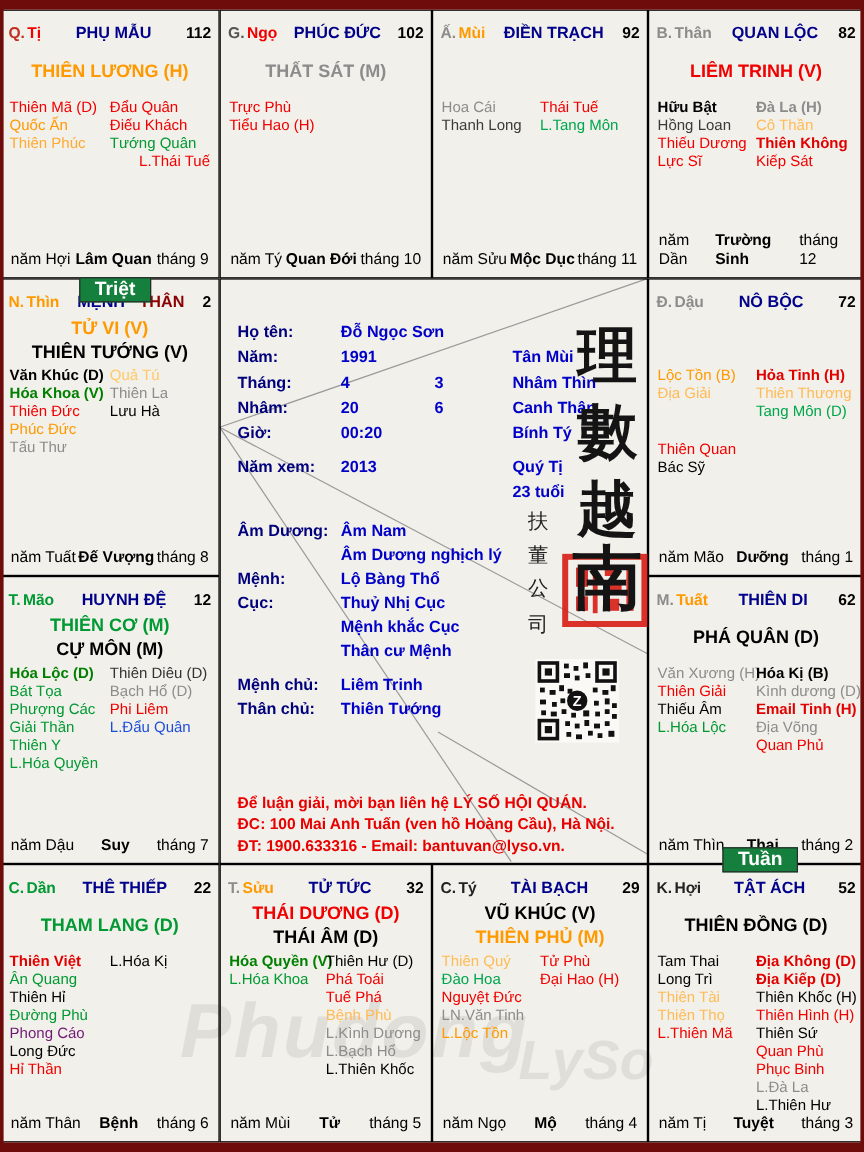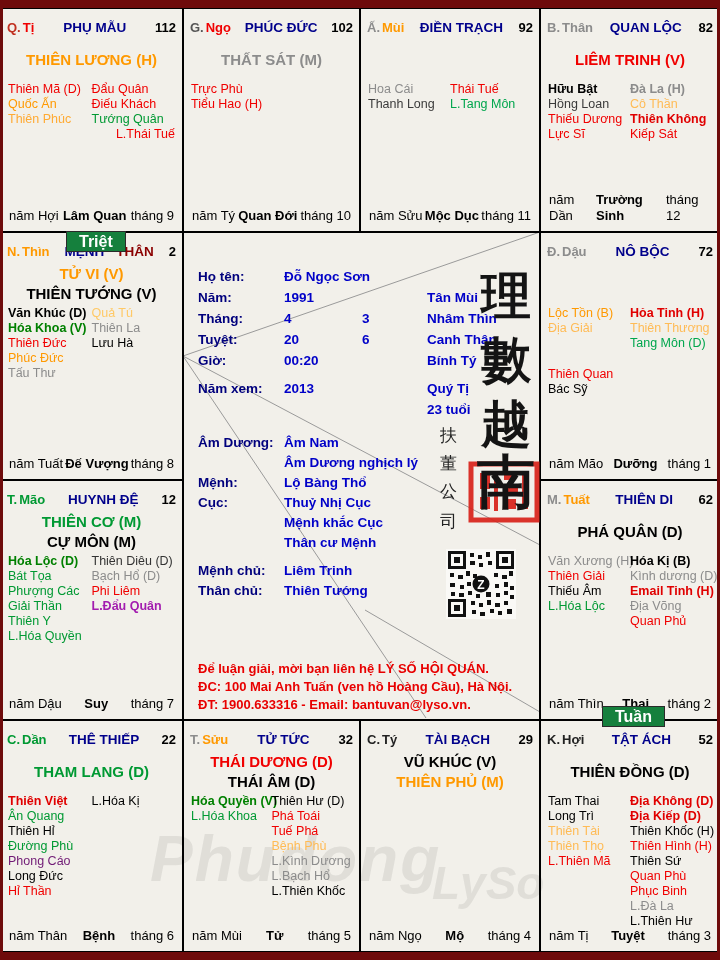--- a/index.html
+++ b/index.html
@@ -67,21 +67,21 @@
     <div id="center-rows">
         <div class="crow label" style="left: 14px; top: 36px;">Họ tên:</div>
         <div class="crow value" style="left: 100px; top: 36px;">Đỗ Ngọc Sơn</div>
         <div class="crow label" style="left: 14px; top: 57px;">Năm:</div>
         <div class="crow value" style="left: 100px; top: 57px;">1991</div>
         <div class="crow value" style="left: 243px; top: 57px;">Tân Mùi</div>
         <div class="crow label" style="left: 14px; top: 78px;">Tháng:</div>
         <div class="crow value" style="left: 100px; top: 78px;">4</div>
         <div class="crow value" style="left: 178px; top: 78px;">3</div>
         <div class="crow value" style="left: 243px; top: 78px;">Nhâm Thìn</div>
-        <div class="crow label" style="left: 14px; top: 99px;">Tuyệt:</div>
+        <div class="crow label" style="left: 14px; top: 99px;">Nhâm:</div>
         <div class="crow value" style="left: 100px; top: 99px;">20</div>
         <div class="crow value" style="left: 178px; top: 99px;">6</div>
         <div class="crow value" style="left: 243px; top: 99px;">Canh Thân</div>
         <div class="crow label" style="left: 14px; top: 120px;">Giờ:</div>
         <div class="crow value" style="left: 100px; top: 120px;">00:20</div>
         <div class="crow value" style="left: 243px; top: 120px;">Bính Tý</div>
         <div class="crow label" style="left: 14px; top: 148px;">Năm xem:</div>
         <div class="crow value" style="left: 100px; top: 148px;">2013</div>
         <div class="crow value" style="left: 243px; top: 148px;">Quý Tị</div>
         <div class="crow value" style="left: 243px; top: 169px;">23 tuổi</div>
@@ -371,21 +371,21 @@
           <div class="star" style="color: rgb(0, 153, 51);">Bát Tọa</div>
           <div class="star" style="color: rgb(0, 153, 51);">Phượng Các</div>
           <div class="star" style="color: rgb(0, 153, 51);">Giải Thần</div>
           <div class="star" style="color: rgb(0, 153, 51);">Thiên Y</div>
           <div class="star" style="color: rgb(0, 153, 51);">L.Hóa Quyền</div>
         </div>
       <div class="col col-r">
           <div class="star" style="color: rgb(51, 51, 51);">Thiên Diêu (D)</div>
           <div class="star" style="color: rgb(140, 140, 140);">Bạch Hổ (D)</div>
           <div class="star" style="color: rgb(240, 0, 0);">Phi Liêm</div>
-          <div class="star" style="color: #a21caf; font-weight: bold;">L.Đẩu Quân</div>
+          <div class="star" style="color: #1d4ed8;">L.Đẩu Quân</div>
         </div>
     </div>
     <div class="p-foot">
       <span class="f-y">năm Dậu</span>
       <span class="f-v">Suy</span>
       <span class="f-m">tháng 7</span>
     </div>
   </div>
     <div class="palace" style="left: 540px; top: 480px; width: 180px; height: 240px;">
     <div class="p-head">
@@ -480,20 +480,33 @@
     <div class="palace" style="left: 360px; top: 720px; width: 180px; height: 232px;">
     <div class="p-head">
       <span class="canchi"><span class="stem" style="color: rgb(34, 34, 34);">C.</span><span class="branch" style="color: rgb(34, 34, 34);">Tý</span></span>
       <span class="p-mid"><span class="p-name">TÀI BẠCH</span></span>
       <span class="p-num">29</span>
     </div>
     <div class="p-mains">
         <div class="main" style="color: rgb(0, 0, 0);">VŨ KHÚC (V)</div>
         <div class="main" style="color: rgb(255, 153, 0);">THIÊN PHỦ (M)</div>
       </div>
+    <div class="p-stars">
+      <div class="col col-l">
+          <div class="star" style="color: rgb(255, 187, 85);">Thiên Quý</div>
+          <div class="star" style="color: rgb(0, 166, 77);">Đào Hoa</div>
+          <div class="star" style="color: rgb(240, 0, 0);">Nguyệt Đức</div>
+          <div class="star" style="color: rgb(140, 140, 140);">LN.Văn Tinh</div>
+          <div class="star" style="color: rgb(255, 153, 0);">L.Lộc Tồn</div>
+        </div>
+      <div class="col col-r">
+          <div class="star" style="color: rgb(240, 0, 0);">Tử Phù</div>
+          <div class="star" style="color: rgb(240, 0, 0);">Đại Hao (H)</div>
+        </div>
+    </div>
     <div class="p-foot">
       <span class="f-y">năm Ngọ</span>
       <span class="f-v">Mộ</span>
       <span class="f-m">tháng 4</span>
     </div>
   </div>
     <div class="palace" style="left: 540px; top: 720px; width: 180px; height: 232px;">
     <div class="p-head">
       <span class="canchi"><span class="stem" style="color: rgb(34, 34, 34);">K.</span><span class="branch" style="color: rgb(34, 34, 34);">Hợi</span></span>
       <span class="p-mid"><span class="p-name">TẬT ÁCH</span></span>

